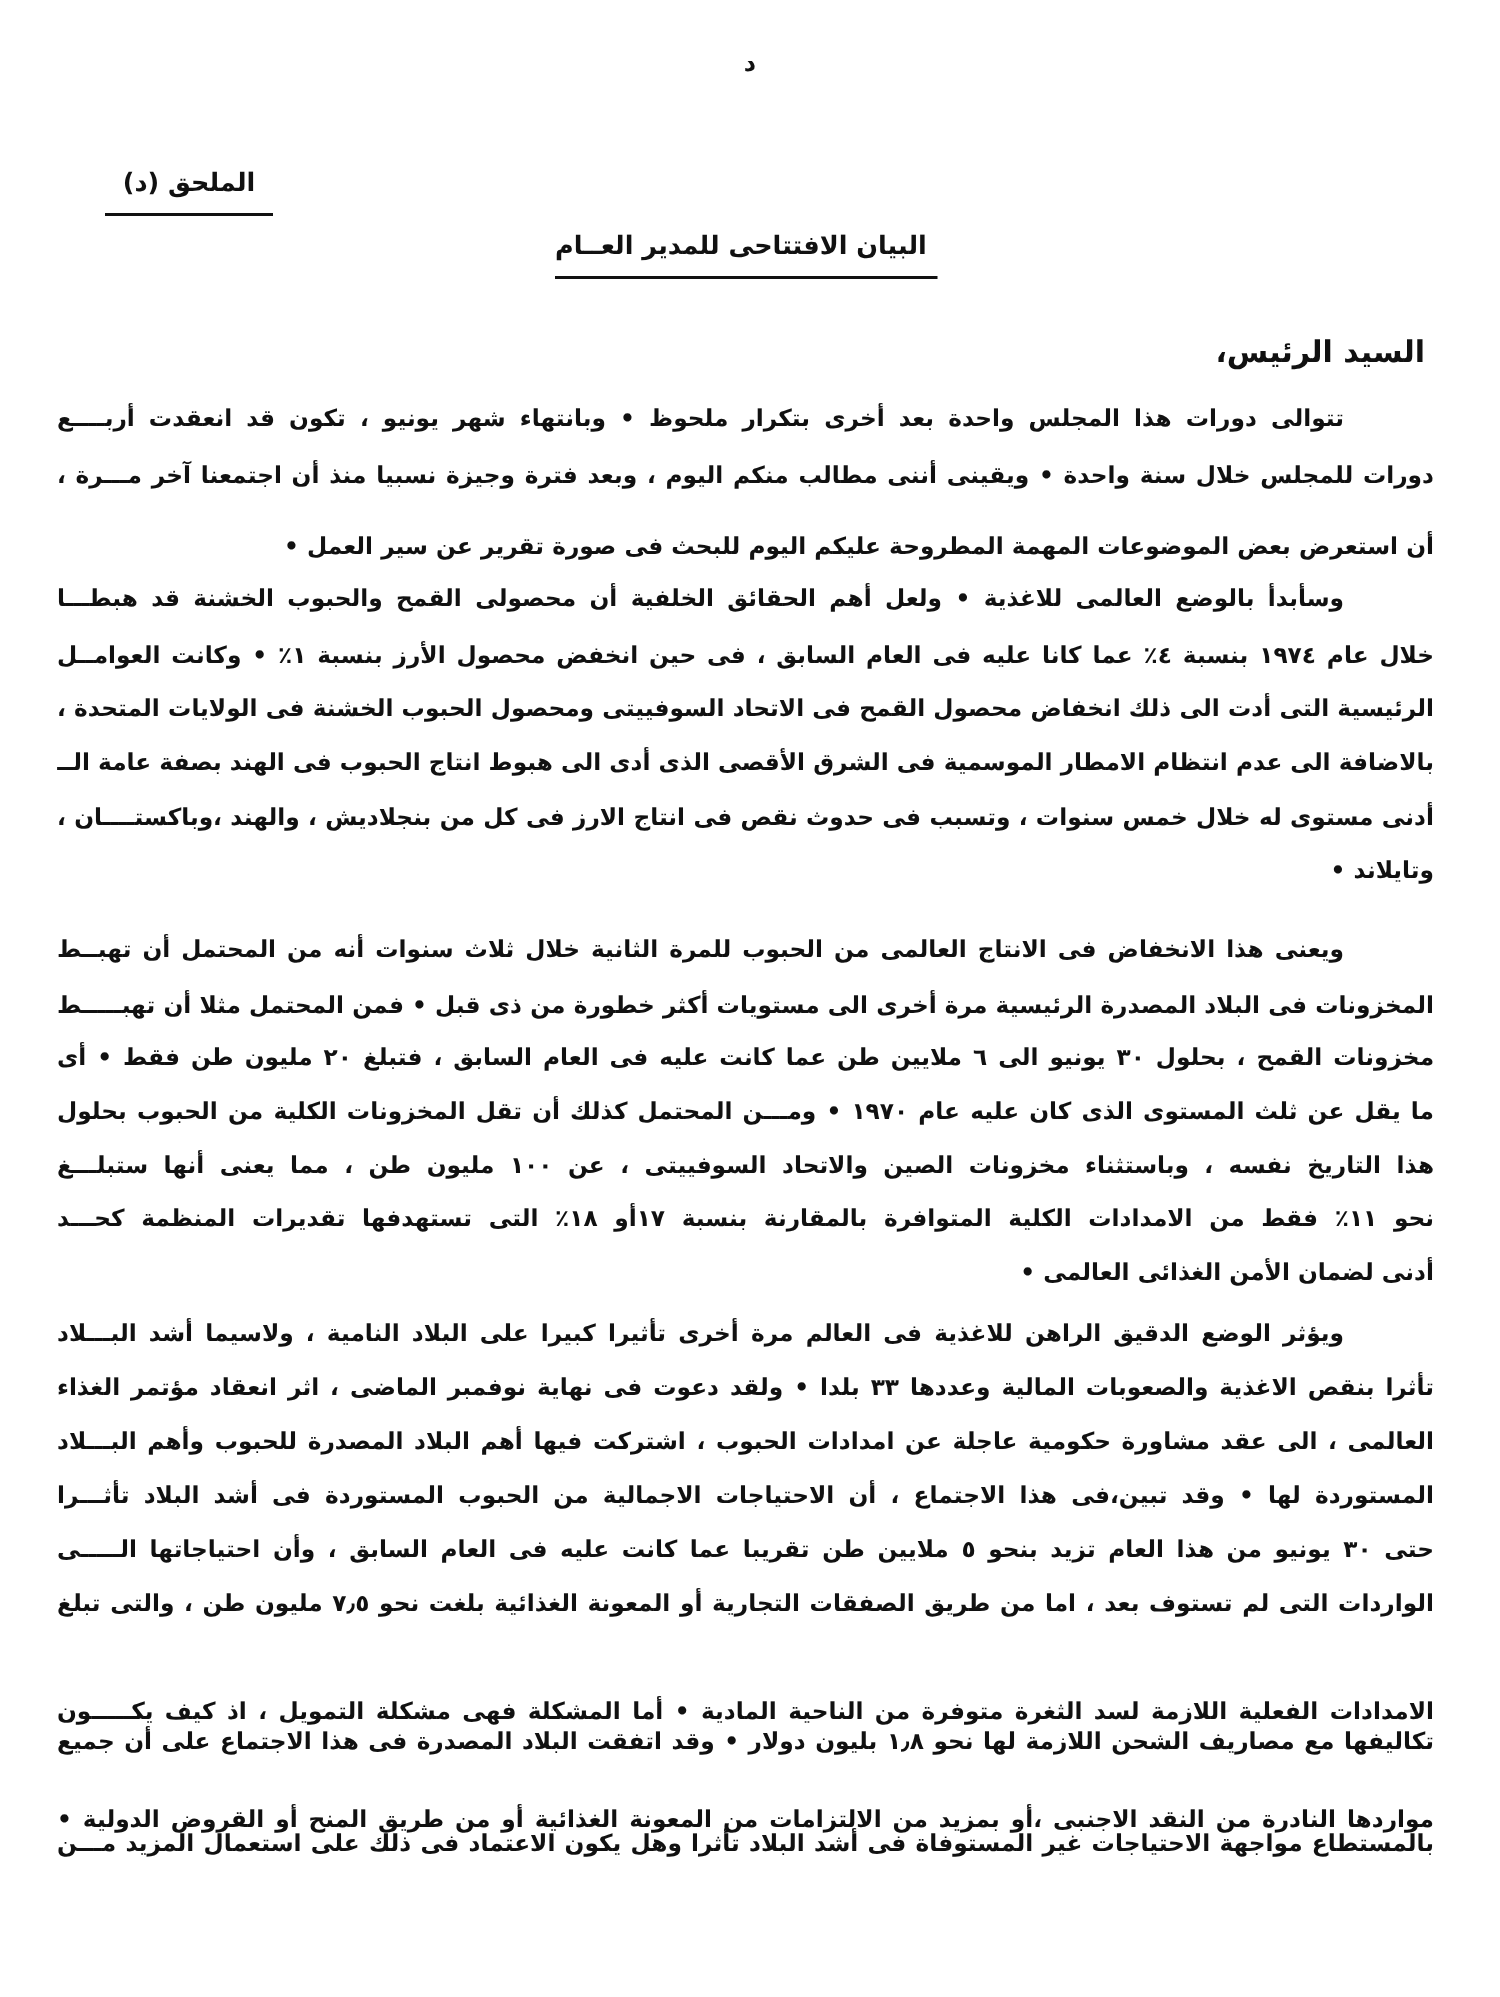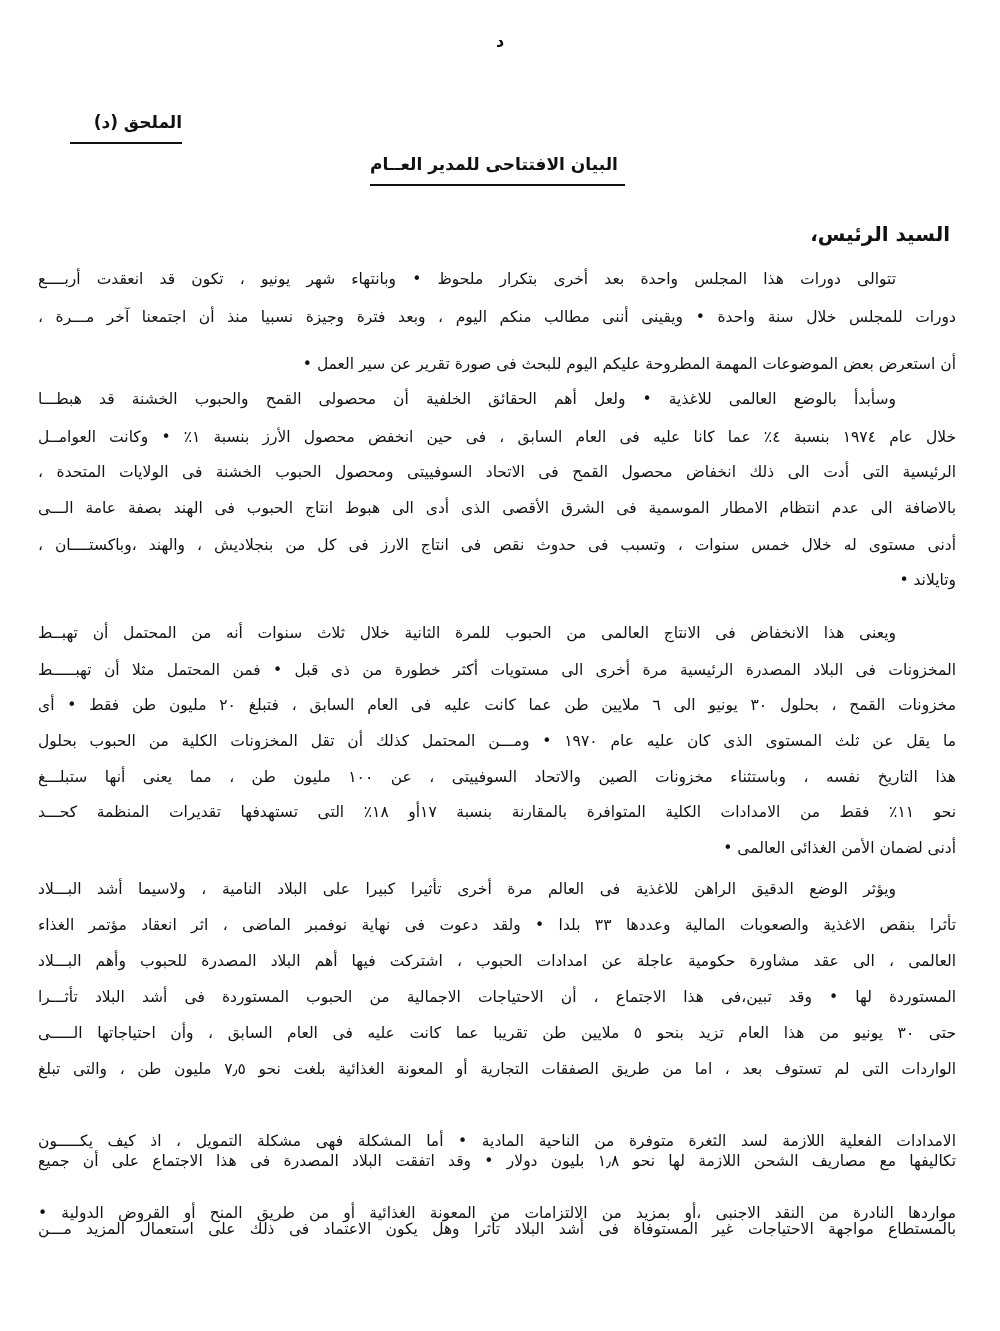--- a/index.html
+++ b/index.html
@@ -1,26 +1,26 @@
 <!DOCTYPE html>
 <html><head>
 <meta charset="utf-8">
 <style>
   html, body { margin: 0; padding: 0; background: #ffffff; }
   body { width: 1000px; height: 1331px; position: relative; overflow: hidden;
          font-family: "DejaVu Sans", sans-serif; color: #111; }
   .page-letter { position: absolute; top: 32px; left: 0; width: 1000px; text-align: center;
          font-size: 16px; font-weight: bold; }
-  .annex { position: absolute; top: 112px; left: 70px; width: 112px; direction: rtl; text-align: right;
+  .annex { position: absolute; top: 112px; left: 70px; width: 112px; direction: rtl; text-align: center;
          font-size: 17px; font-weight: bold; border-bottom: 2px solid #111; padding-bottom: 10px; }
   .title { position: absolute; top: 154px; left: 370px; width: 255px; direction: rtl; text-align: left;
          font-size: 17px; font-weight: bold; border-bottom: 2px solid #111; padding-bottom: 10px; }
   .salute { position: absolute; top: 222px; right: 50px; direction: rtl; font-size: 20px; font-weight: bold; }
   .line { position: absolute; left: 38px; width: 918px; height: 30px; direction: rtl;
-          font-size: 15.5px; font-weight: normal; line-height: 30px; white-space: nowrap;
+          font-size: 15.5px; font-weight: bold; line-height: 30px; white-space: nowrap;
           text-align: justify; text-align-last: justify; overflow: hidden; }
   .line.last { text-align-last: right; }
   .line.indent { padding-right: 60px; width: 858px; }
   .page-number { position: absolute; top: 1361px; left: 56px; font-family: "DejaVu Serif", serif;
           font-size: 12px; }
 </style>
 </head>
 <body>
 
 <div class="page-letter">د</div>

